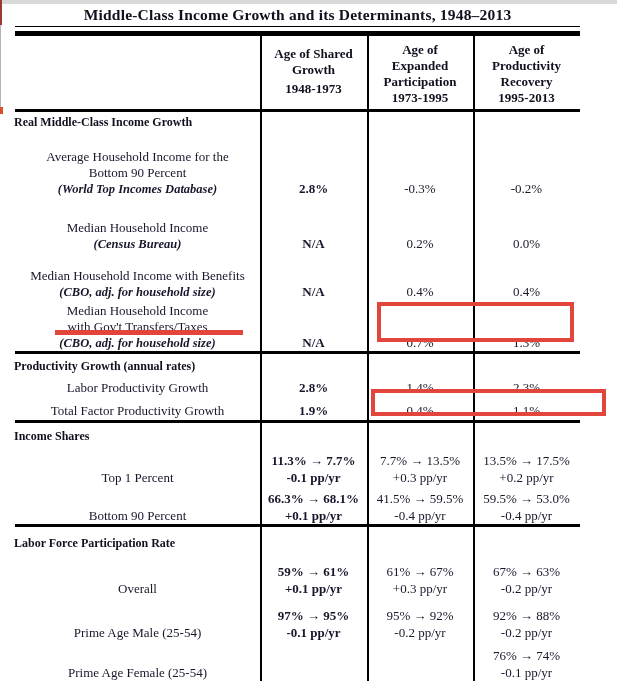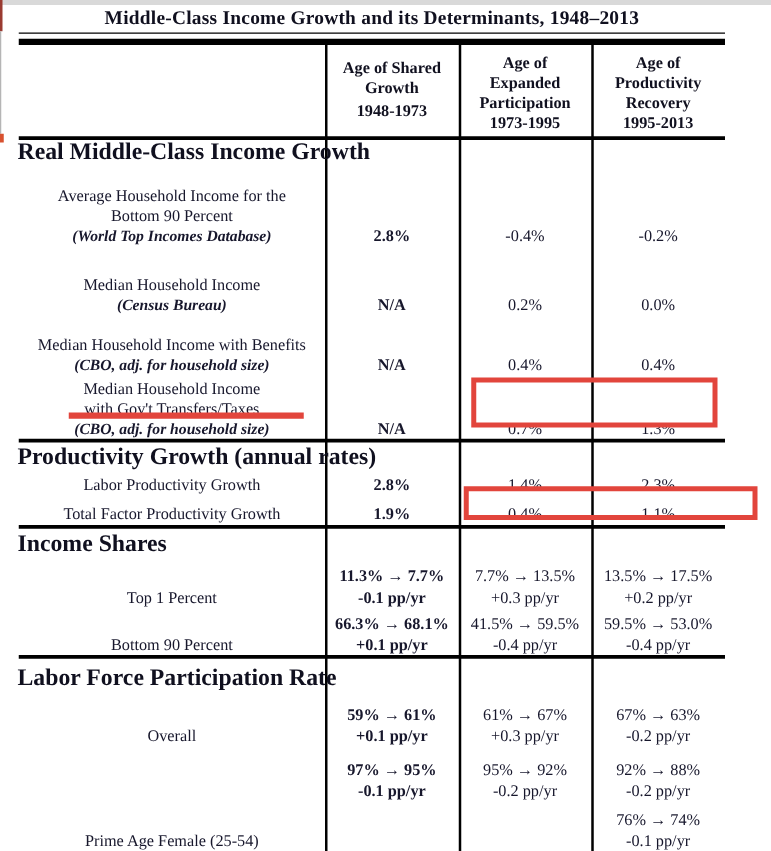--- a/index.html
+++ b/index.html
@@ -27,21 +27,21 @@
   .v1{left:260px;}.v2{left:367px;}.v3{left:473px;}
   
   .cell{position:absolute;display:flex;flex-direction:column;justify-content:flex-end;
     text-align:center;font-size:13px;line-height:16px;}
   .c0{left:15px;width:245px;}
   .c1{left:262px;width:103px;font-weight:bold;}
   .c2{left:369px;width:102px;}
   .c3{left:475px;width:103px;}
   .v2l{line-height:17px;}
   .src{font-style:italic;font-weight:600;font-size:12.5px;}
-  .sec{position:absolute;left:14px;width:300px;font-weight:bold;font-size:19px;
+  .sec{position:absolute;left:14px;width:300px;font-weight:bold;font-size:12px;
     text-align:left;line-height:20px;color:#10101f;}
   
   .hd{font-weight:bold;justify-content:space-between;padding:6px 0 3px;box-sizing:border-box;
     font-size:13px;color:#10101f;}
   .hd .nm{flex:1;display:flex;flex-direction:column;justify-content:center;line-height:16px;}
   
   .ann-box{position:absolute;border:4px solid #e2453c;box-sizing:border-box;background:transparent;}
   .box1{left:377px;top:302px;width:197px;height:40px;}
   .box2{left:371px;top:389px;width:235px;height:27px;}
   .ann-underline{position:absolute;left:55px;top:330px;width:188px;height:5px;background:#e2453c;}
@@ -94,21 +94,21 @@
   </div>
 
   <div class="sec" style="top:112px">Real Middle-Class Income Growth</div>
 
   <div class="cell c0" style="top:133px;height:64px">
     <div>Average Household Income for the</div>
     <div>Bottom 90 Percent</div>
     <div class="src">(World Top Incomes Database)</div>
   </div>
   <div class="cell c1" style="top:133px;height:64px">2.8%</div>
-  <div class="cell c2" style="top:133px;height:64px">-0.4%</div>
+  <div class="cell c2" style="top:133px;height:64px">-0.3%</div>
   <div class="cell c3" style="top:133px;height:64px">-0.2%</div>
 
   <div class="cell c0" style="top:197px;height:55px">
     <div>Median Household Income</div>
     <div class="src">(Census Bureau)</div>
   </div>
   <div class="cell c1" style="top:197px;height:55px">N/A</div>
   <div class="cell c2" style="top:197px;height:55px">0.2%</div>
   <div class="cell c3" style="top:197px;height:55px">0.0%</div>
 
@@ -180,20 +180,21 @@
   </div>
   <div class="cell c2 v2l" style="top:551px;height:46px">
     <div>61% → 67%</div>
     <div>+0.3 pp/yr</div>
   </div>
   <div class="cell c3 v2l" style="top:551px;height:46px">
     <div>67% → 63%</div>
     <div>-0.2 pp/yr</div>
   </div>
 
+  <div class="cell c0" style="top:597px;height:44px">Prime Age Male (25-54)</div>
   <div class="cell c1 v2l" style="top:597px;height:44px">
     <div>97% → 95%</div>
     <div>-0.1 pp/yr</div>
   </div>
   <div class="cell c2 v2l" style="top:597px;height:44px">
     <div>95% → 92%</div>
     <div>-0.2 pp/yr</div>
   </div>
   <div class="cell c3 v2l" style="top:597px;height:44px">
     <div>92% → 88%</div>

